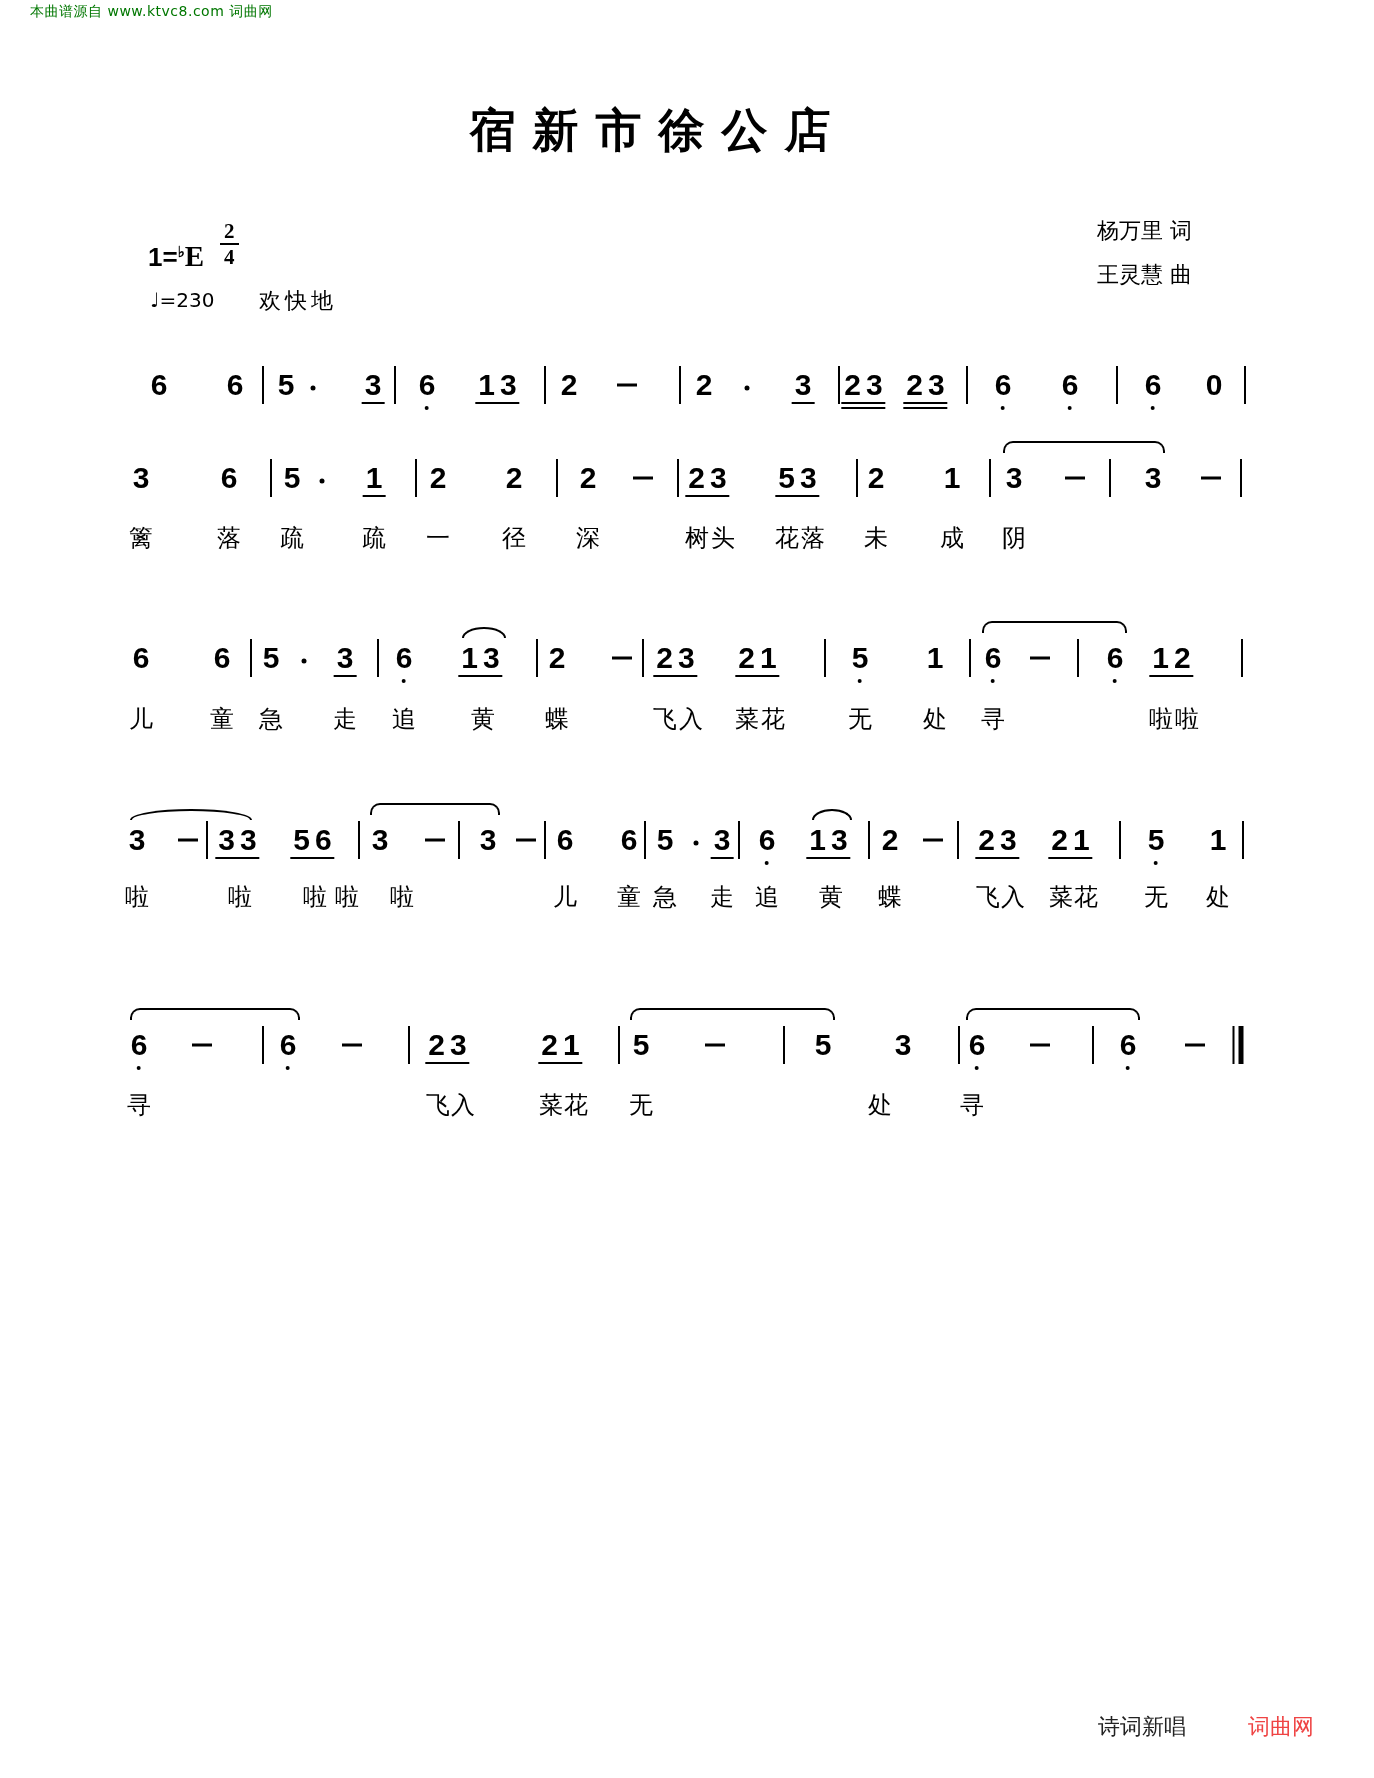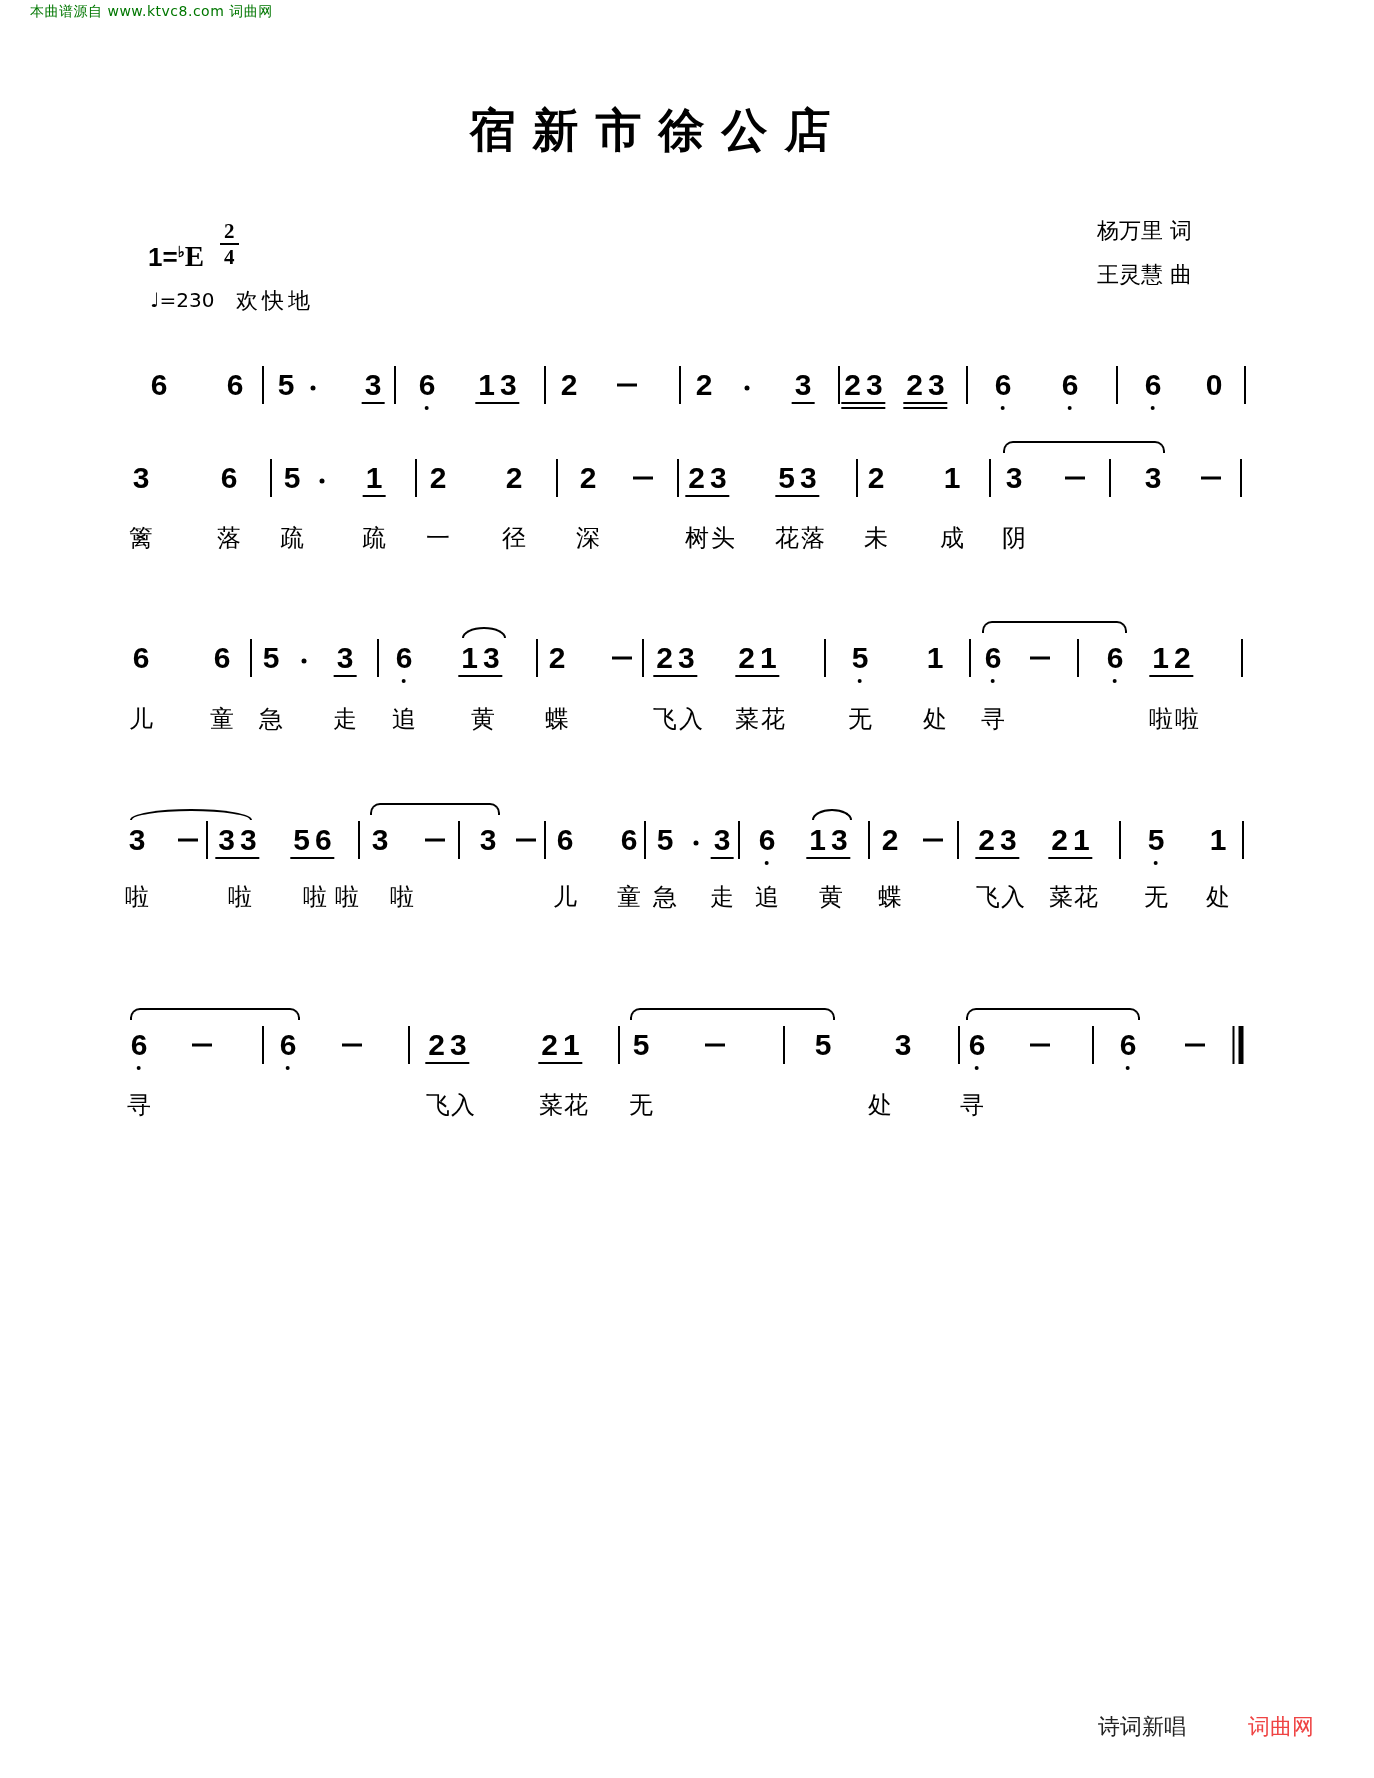--- a/index.html
+++ b/index.html
@@ -8,21 +8,21 @@
   .title{position:absolute;left:0;top:100px;width:1300px;text-align:center;font:bold 46px "Liberation Sans",sans-serif;letter-spacing:17px;text-indent:17px;white-space:nowrap}
   .subtitle{position:absolute;left:0;top:190px;width:1300px;text-align:center;font:22px "DejaVu Serif",serif;letter-spacing:3px;text-indent:3px}
   .ensemble{position:absolute;left:0;top:246px;width:1300px;text-align:center;font:22px "DejaVu Serif",serif;letter-spacing:2px}
   .keysig{position:absolute;left:148px;top:220px;font:bold 26px "Liberation Sans",sans-serif;white-space:nowrap}
   .keysig .flat{font-size:15px;vertical-align:9px}
   .keysig .note-name{font-family:"Liberation Serif",serif;font-size:29px}
   .meter{display:inline-block;margin-left:16px;vertical-align:2px;font:bold 21px "Liberation Serif",serif;text-align:center;line-height:1.05}
   .meter .num{display:block;border-bottom:2px solid #000;padding:0 4px 1px}
   .meter .den{display:block;padding-top:1px}
   .tempo{position:absolute;left:150px;top:288px;font:20px "DejaVu Sans",sans-serif;white-space:nowrap}
-  .expression{position:absolute;left:236px;top:286px;font:22px "DejaVu Serif",serif;letter-spacing:4px;white-space:nowrap}
+  .expression{position:absolute;left:259px;top:286px;font:22px "DejaVu Serif",serif;letter-spacing:4px;white-space:nowrap}
   .credit{position:absolute;right:182px;text-align:right;font:22px "DejaVu Serif",serif;white-space:nowrap}
   .credit.c1{top:216px}.credit.c2{top:260px}
   .score{position:absolute;left:0;top:0;width:1374px;height:1778px}
   .note{position:absolute;transform:translate(-50%,-50%);font:bold 30px "Liberation Sans",sans-serif;line-height:1;white-space:nowrap}
   .grp{letter-spacing:5px}
   .ul{position:absolute;left:-3px;right:-3px;height:2px;background:#000}
   .grp .ul{right:2px}
   .lo{position:absolute;left:50%;margin-left:-2px;bottom:-10px;width:4px;height:4px;border-radius:50%;background:#000}
   .bar{position:absolute;width:2px;height:38px;background:#000;transform:translate(-50%,-50%)}
   .endbar{position:absolute;width:11px;height:38px;transform:translate(-50%,-50%)}

